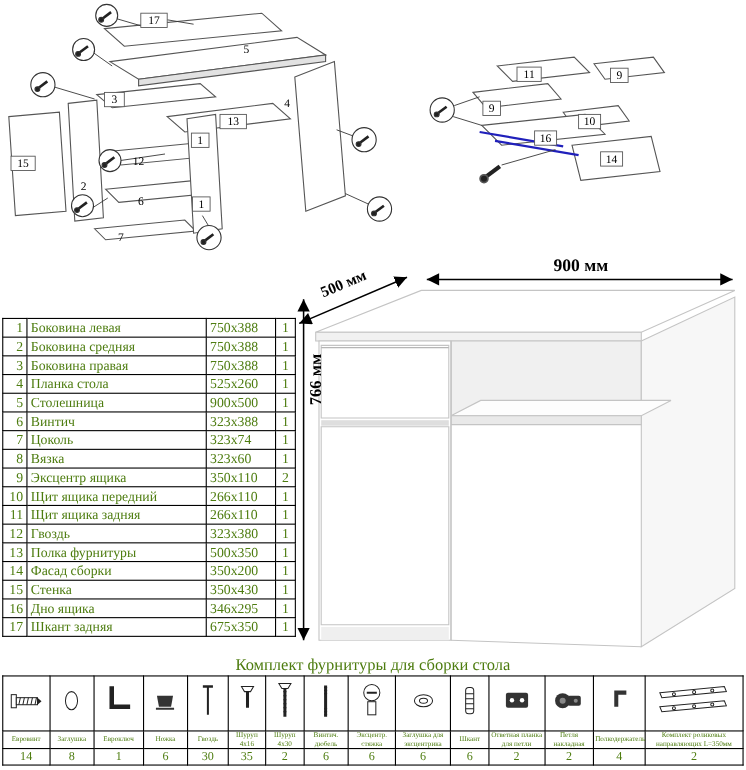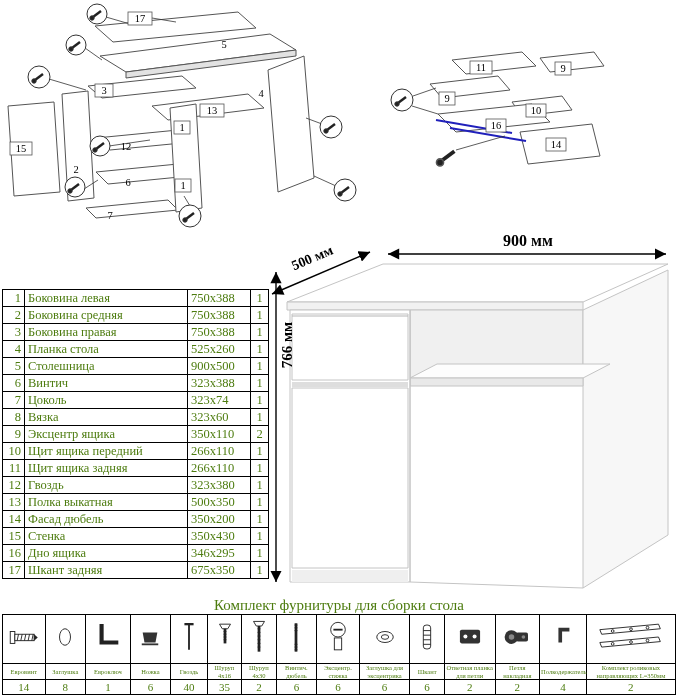--- a/index.html
+++ b/index.html
@@ -220,27 +220,27 @@
           <td class="c-qty">1</td>
         </tr>
       <tr>
           <td class="c-num">12</td>
           <td class="c-name">Гвоздь</td>
           <td class="c-size">323x380</td>
           <td class="c-qty">1</td>
         </tr>
       <tr>
           <td class="c-num">13</td>
-          <td class="c-name">Полка выкатная</td>
+          <td class="c-name">Полка фурнитуры</td>
           <td class="c-size">500x350</td>
           <td class="c-qty">1</td>
         </tr>
       <tr>
           <td class="c-num">14</td>
-          <td class="c-name">Фасад дюбель</td>
+          <td class="c-name">Фасад сборки</td>
           <td class="c-size">350x200</td>
           <td class="c-qty">1</td>
         </tr>
       <tr>
           <td class="c-num">15</td>
           <td class="c-name">Стенка</td>
           <td class="c-size">350x430</td>
           <td class="c-qty">1</td>
         </tr>
       <tr>
@@ -408,21 +408,21 @@
         <td class="name-cell">Ответная планка для петли</td>
         <td class="name-cell">Петля накладная</td>
         <td class="name-cell">Полкодержатель</td>
         <td class="name-cell">Комплект роликовых направляющих L=350мм</td>
       </tr>
       <tr>
         <td class="qty-cell">14</td>
         <td class="qty-cell">8</td>
         <td class="qty-cell">1</td>
         <td class="qty-cell">6</td>
-        <td class="qty-cell">40</td>
+        <td class="qty-cell">30</td>
         <td class="qty-cell">35</td>
         <td class="qty-cell">2</td>
         <td class="qty-cell">6</td>
         <td class="qty-cell">6</td>
         <td class="qty-cell">6</td>
         <td class="qty-cell">6</td>
         <td class="qty-cell">2</td>
         <td class="qty-cell">2</td>
         <td class="qty-cell">4</td>
         <td class="qty-cell">2</td>

